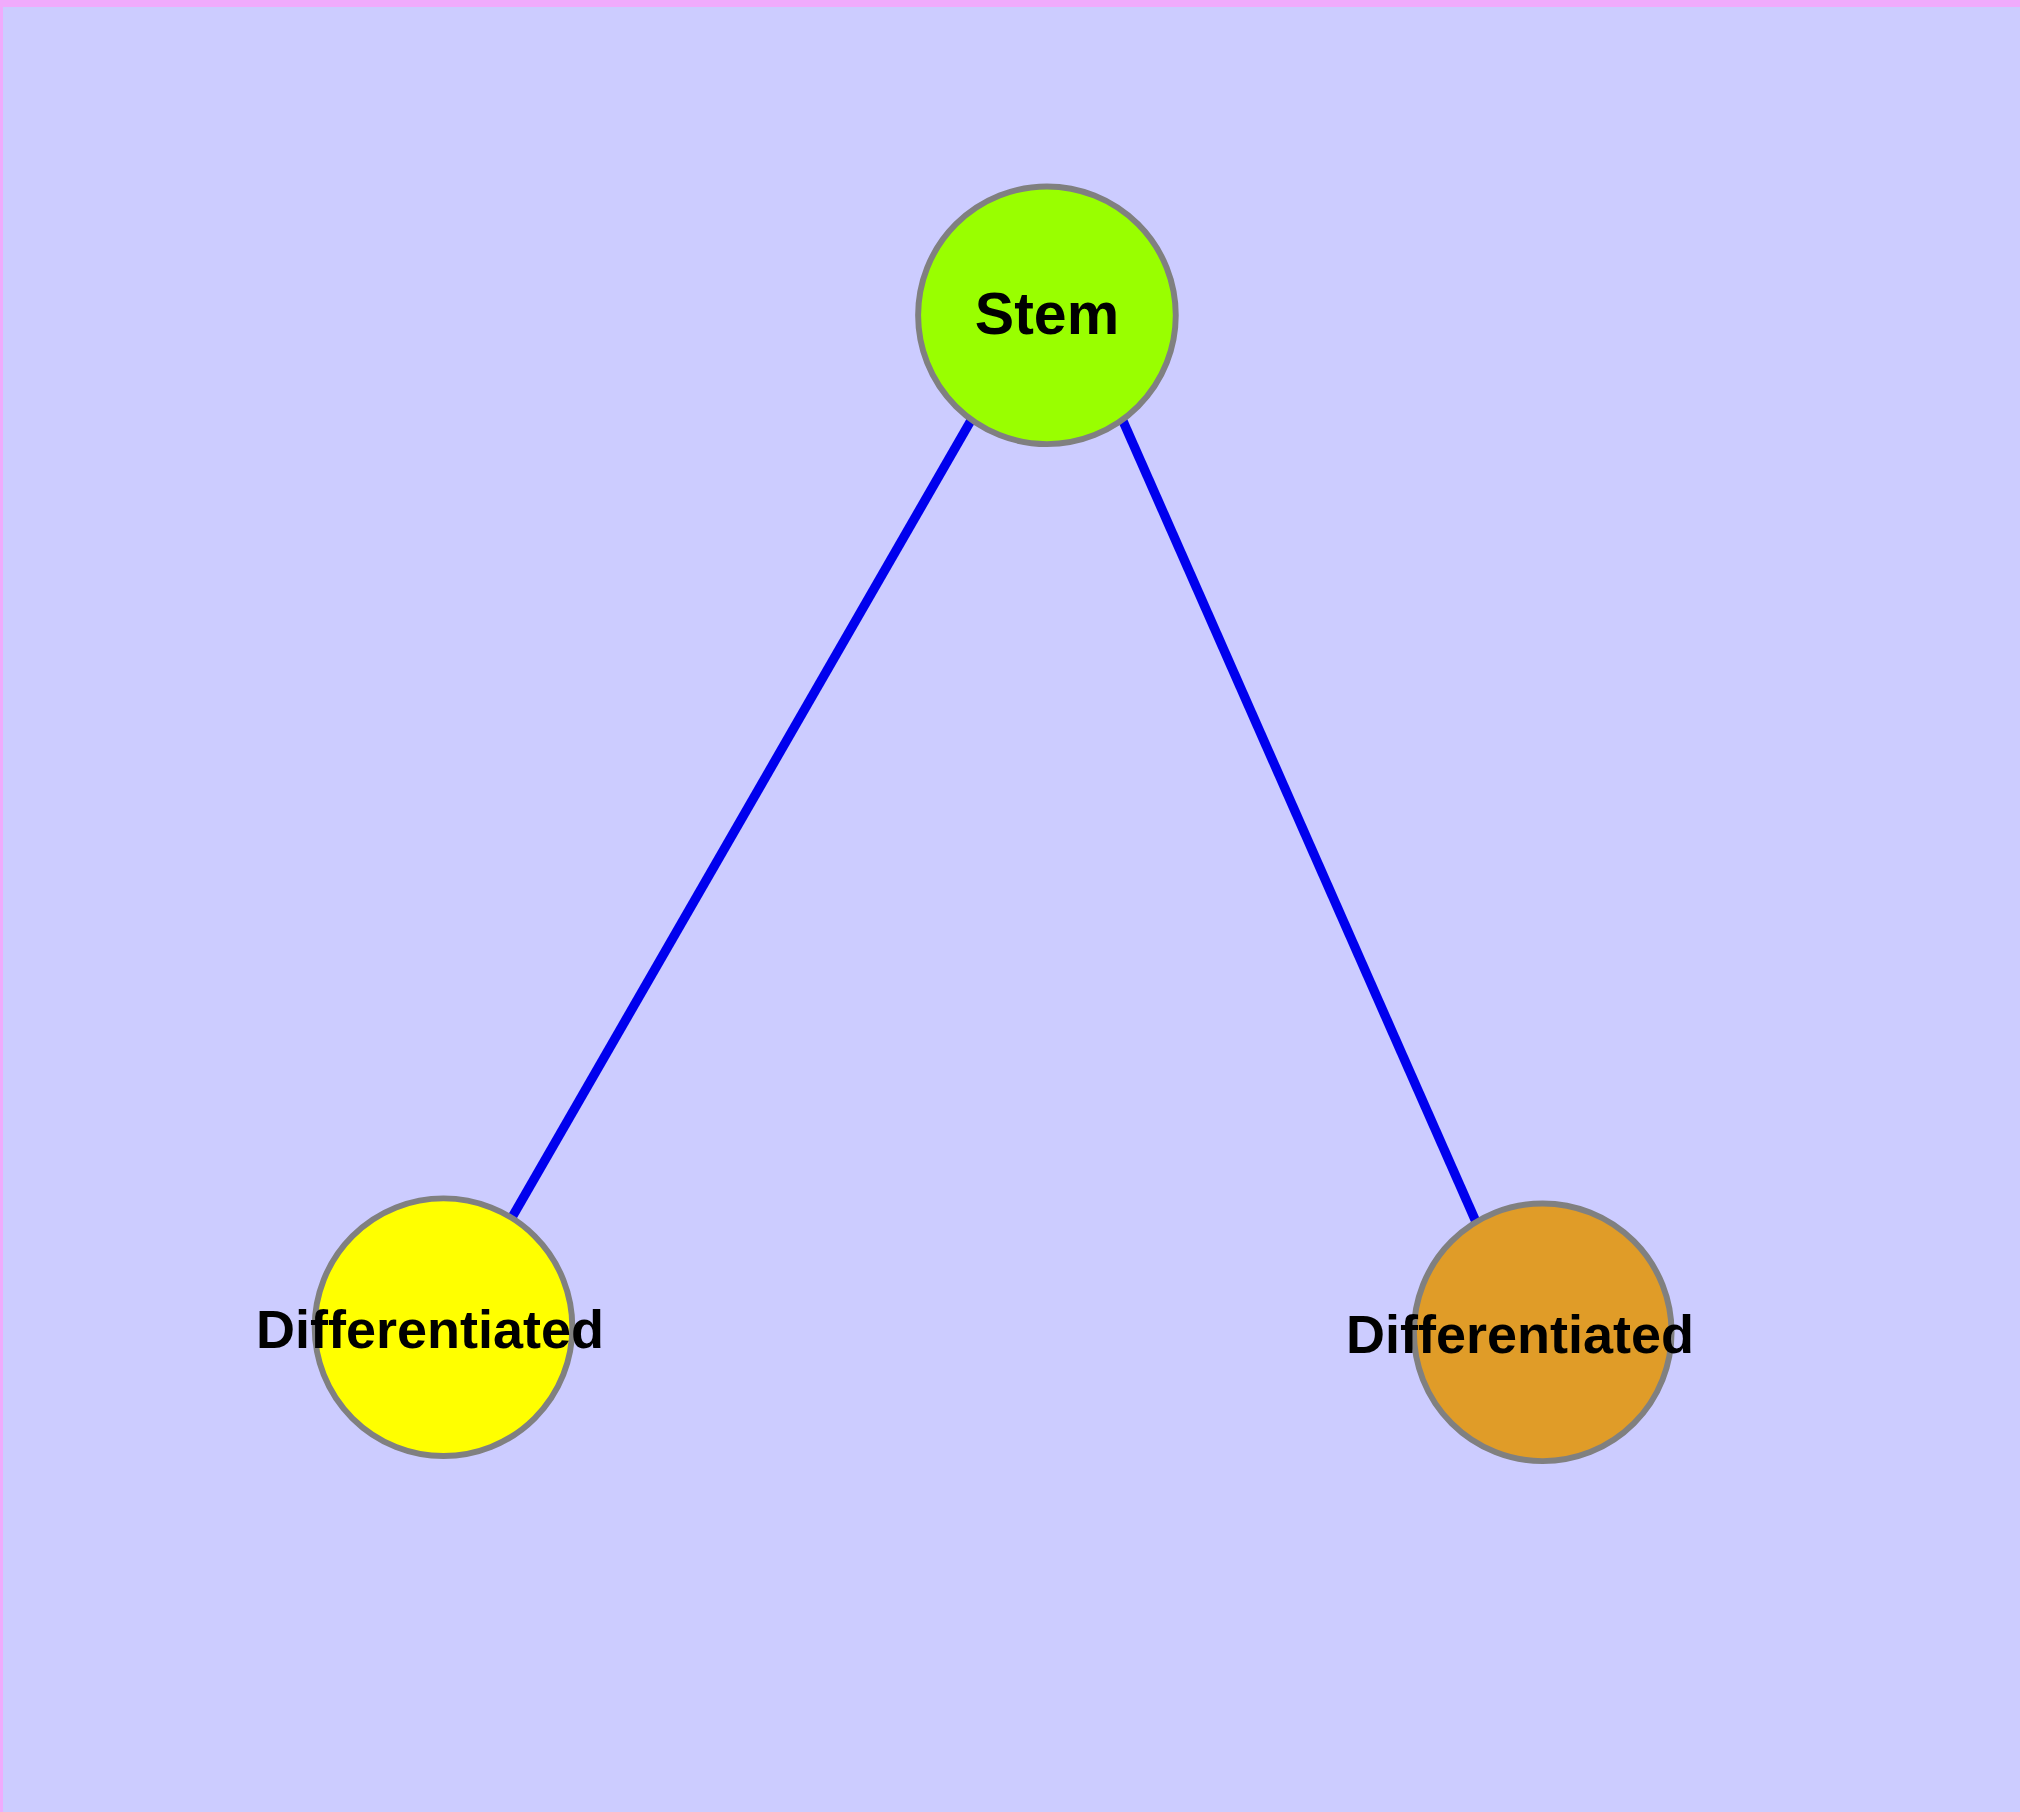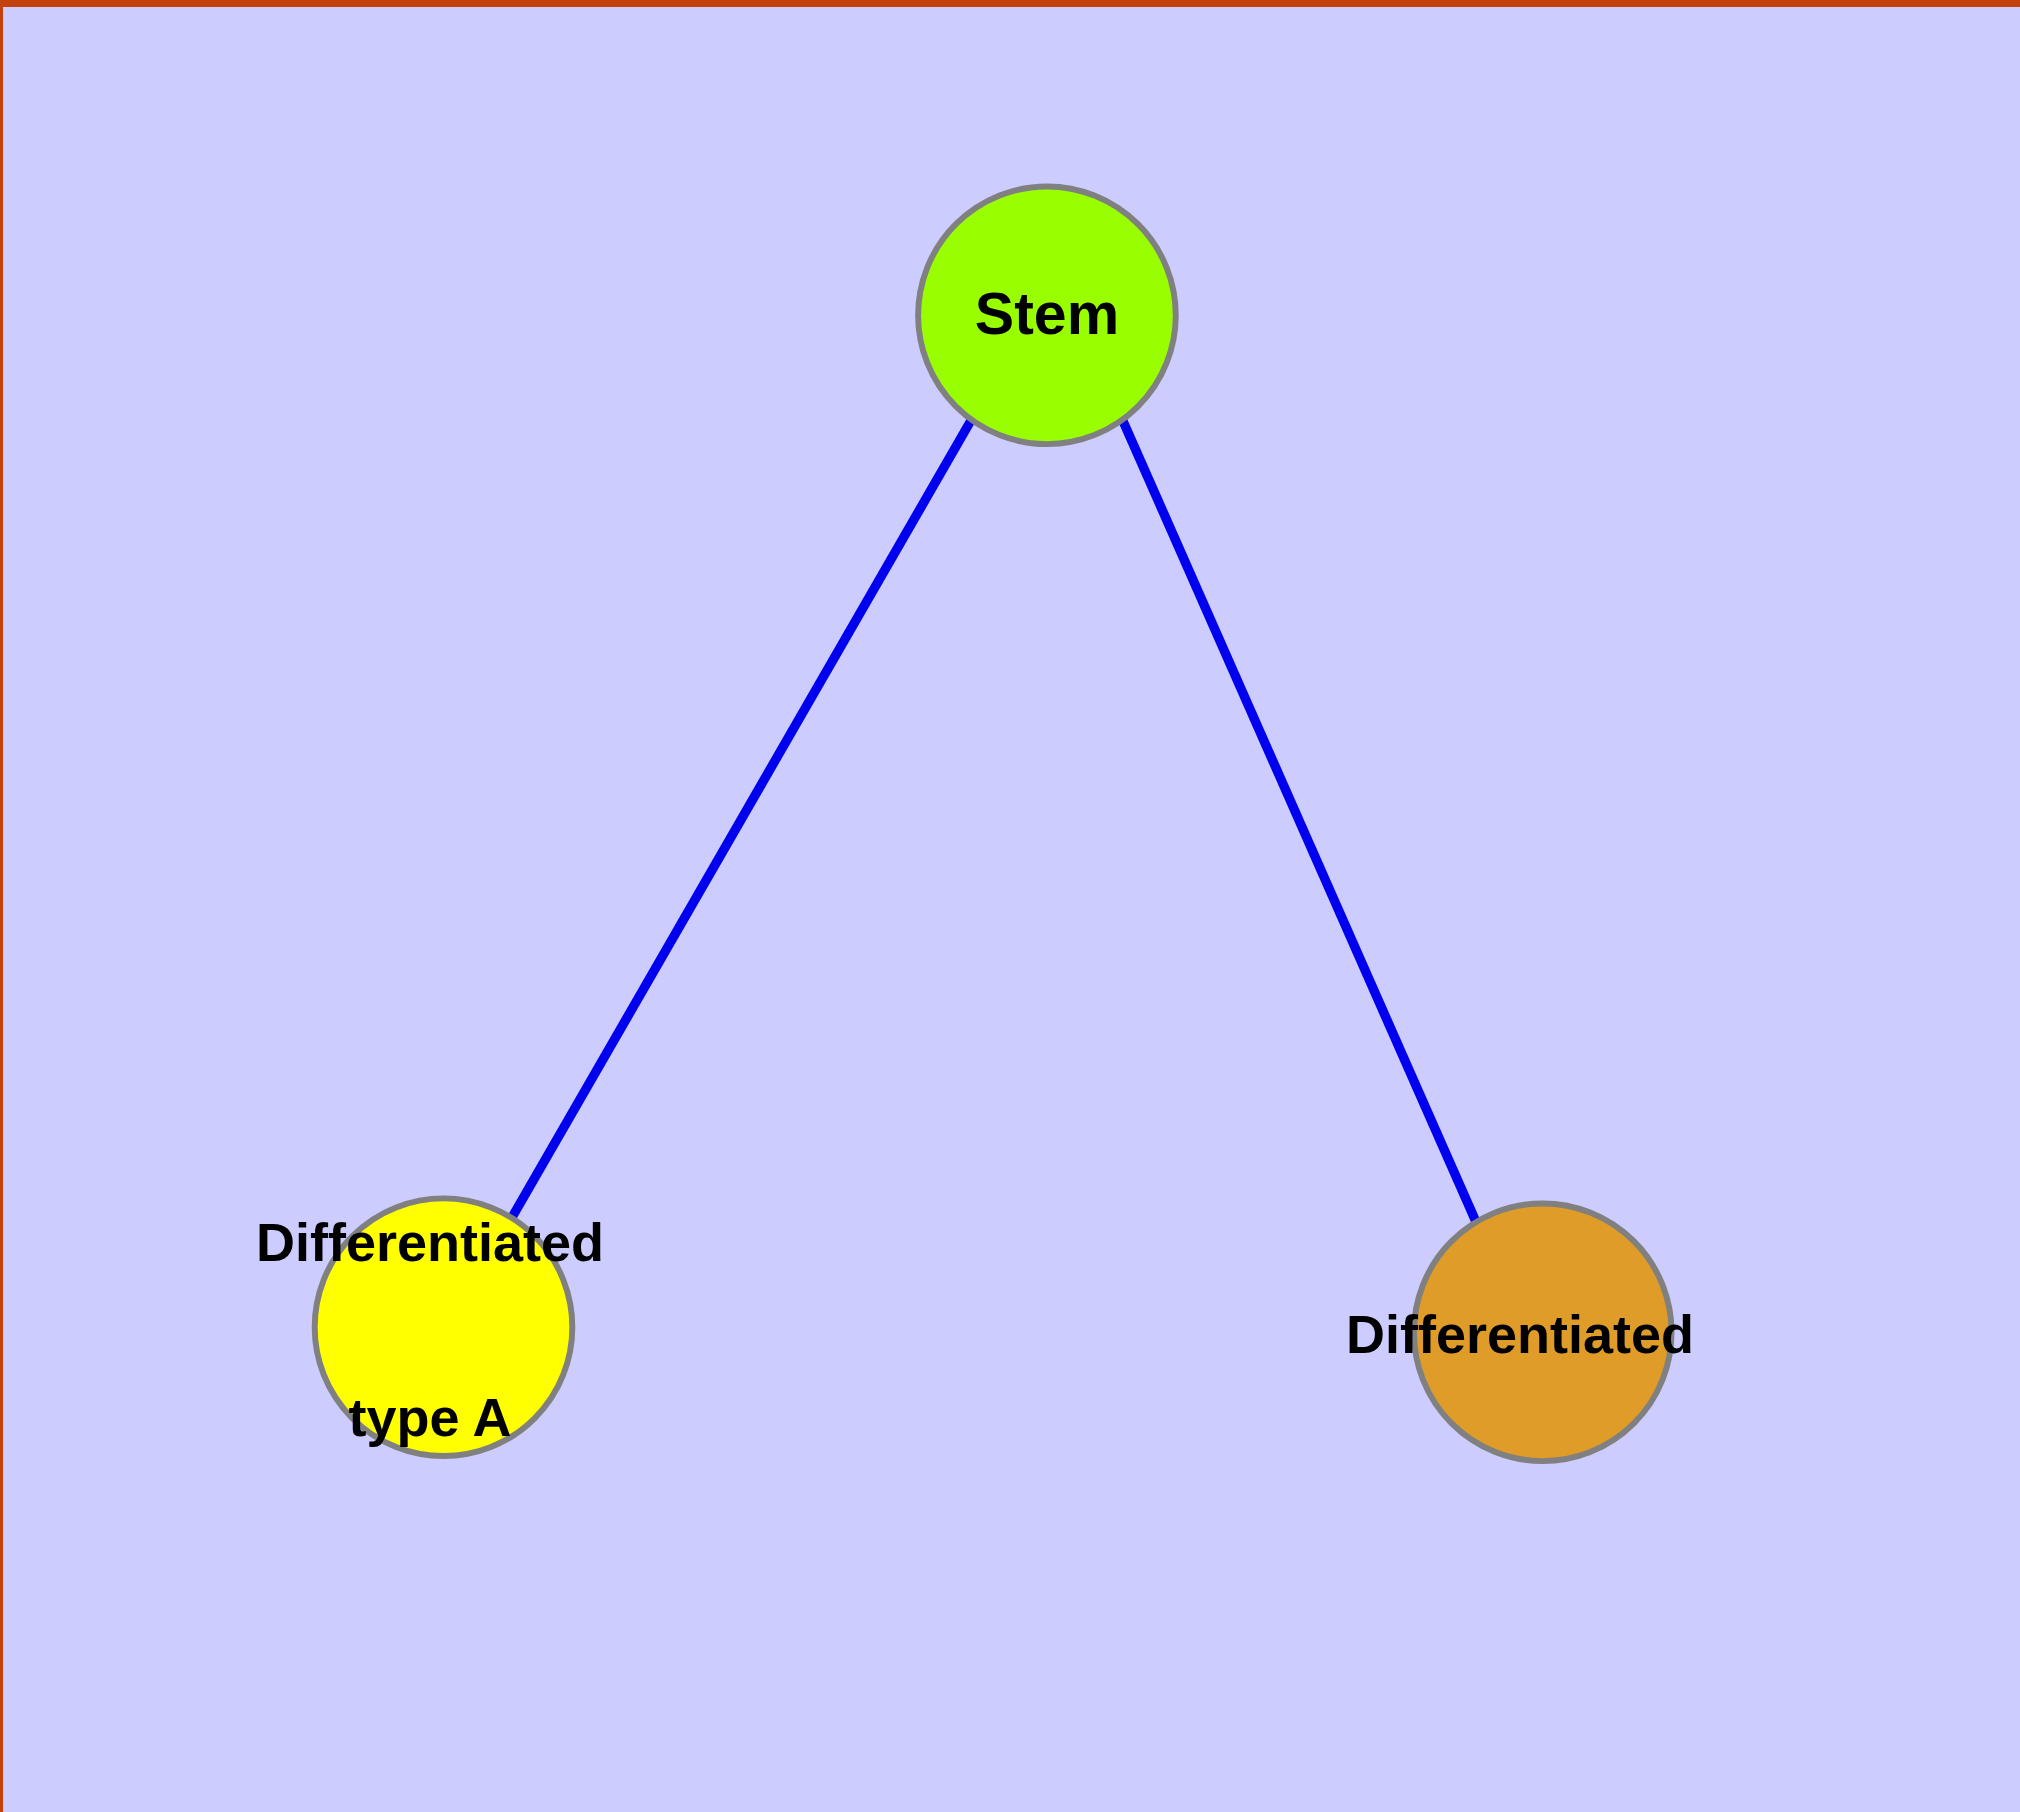--- a/index.html
+++ b/index.html
@@ -8,21 +8,21 @@
     padding: 0;
     background: #ffffff;
   }
   body {
     font-family: "Liberation Sans", sans-serif;
   }
   #canvas {
     position: relative;
     width: 2021px;
     height: 1812px;
-    background: #c2410c;
+    background: #f0abfc;
     overflow: hidden;
   }
   #plot-background {
     position: absolute;
     left: 2.5px;
     top: 6.8px;
     width: 2018px;
     height: 1805px;
     background: #ccccff;
   }
@@ -80,21 +80,20 @@
       <circle cx="523" cy="1566" r="152" fill="#ffff00" stroke="#808080" stroke-width="7"></circle>
       <circle cx="1820" cy="1572" r="152" fill="#e09c28" stroke="#808080" stroke-width="7"></circle>
       <circle cx="1235" cy="372" r="152" fill="#99ff00" stroke="#808080" stroke-width="7"></circle>
     </g>
   </svg>
 
   <div class="node-label" id="label-stem">Stem</div>
 
   <div class="node-label" id="label-diff-a">
     <div>Differentiated</div>
-    <div>type A</div>
   </div>
 
   <div class="node-label" id="label-diff-b">
     <div>Differentiated</div>
   </div>
 
 </div>
 
 
 </body></html>

